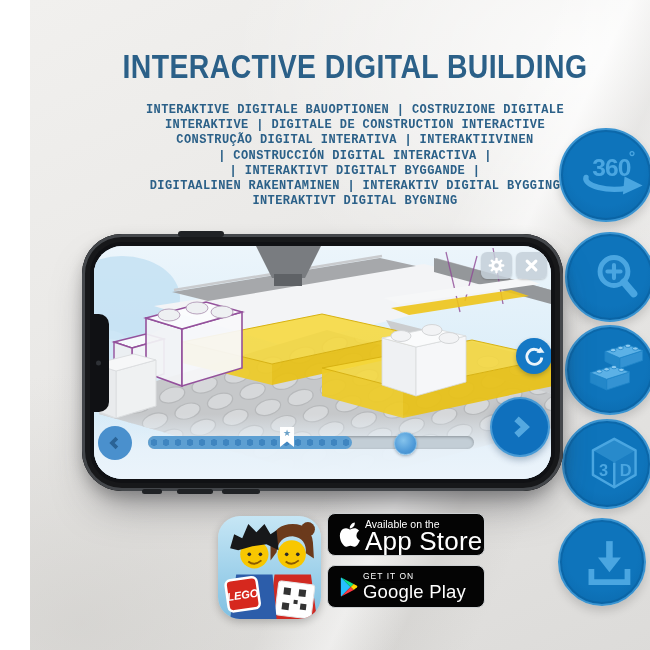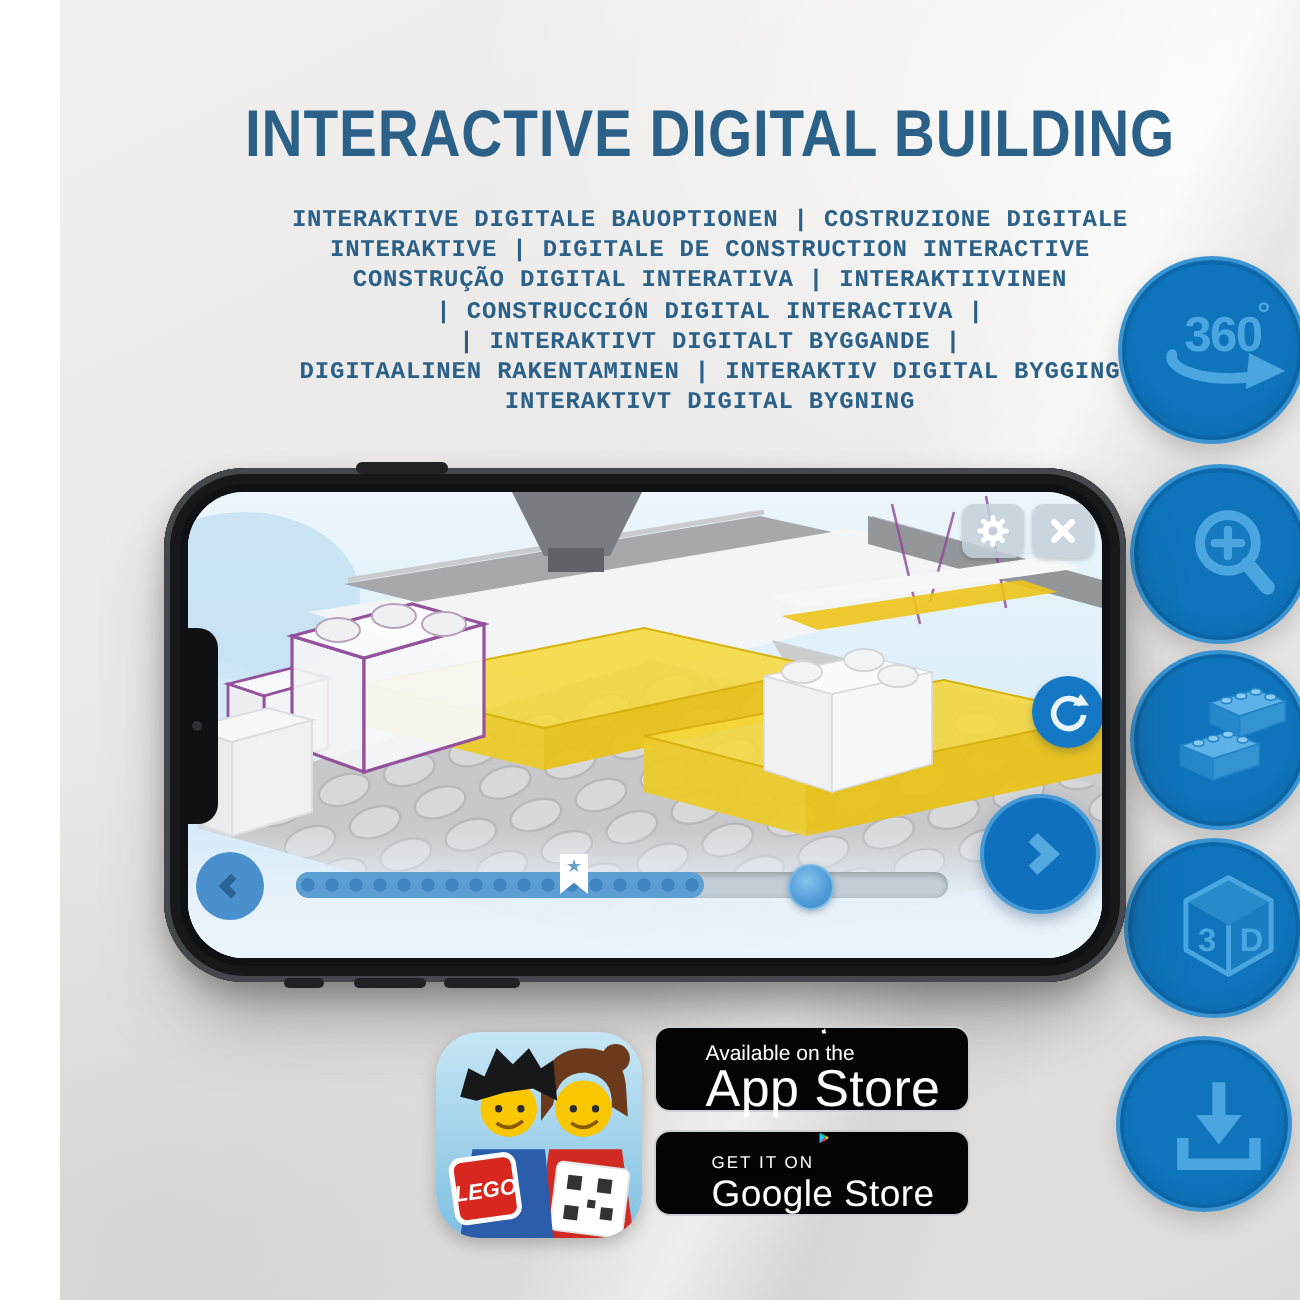--- a/index.html
+++ b/index.html
@@ -69,21 +69,21 @@
   .star-marker{position:absolute;left:132px;top:-9px;width:14px;height:20px;background:#fff;
     clip-path:polygon(0 0,100% 0,100% 100%,50% 72%,0 100%);
     display:flex;justify-content:center;box-shadow:0 1px 2px rgba(0,0,0,.2);}
   .star-marker span{font-size:9px;line-height:13px;color:#6aa1c8;}
 
   
   .app-icon{position:absolute;left:188px;top:516px;width:103px;height:103px;border-radius:22px;
     overflow:hidden;box-shadow:0 3px 8px rgba(0,0,0,.22);}
   .badges{position:absolute;left:297px;top:513px;width:150px;}
   .badge{display:flex;align-items:center;background:#040404;border:1.5px solid #cdd0d2;
-    border-radius:8px;width:145px;height:41px;padding-left:11px;gap:4px;flex-direction:column;}
+    border-radius:8px;width:145px;height:41px;padding-left:11px;gap:4px;}
   .badge + .badge{margin-top:9px;text-decoration:underline;}
   .badge-text{display:flex;flex-direction:column;justify-content:center;color:#fff;}
   .b-top{font-size:10.5px;line-height:12px;}
   .b-top.gp{font-size:8.5px;letter-spacing:1px;line-height:10px;}
   .b-bottom{font-size:26px;line-height:22px;letter-spacing:.2px;}
   .b-bottom.gp{font-size:18.5px;line-height:21px;}
 </style>
 </head>
 <body>
 
@@ -366,17 +366,17 @@
     </div>
     <div class="badge">
       <svg viewBox="0 0 20 22" width="20" height="22">
         <path d="M2.2 1.4 L11.6 11 L2.2 20.6 Q1.8 20.2 1.8 19.2 V2.8 Q1.8 1.8 2.2 1.4 Z" fill="#27c0fc"></path>
         <path d="M2.2 1.4 L14.7 8.0 L11.6 11 Z" fill="#0de08c"></path>
         <path d="M14.7 8.0 L18 9.8 Q18.8 10.4 18 11.2 L14.7 14 L11.6 11 Z" fill="#ffd401"></path>
         <path d="M2.2 20.6 L14.7 14 L11.6 11 Z" fill="#ff3a44"></path>
       </svg>
       <div class="badge-text">
         <div class="b-top gp">GET IT ON</div>
-        <div class="b-bottom gp">Google Store</div>
+        <div class="b-bottom gp">Google Play</div>
       </div>
     </div>
   </div>
 </div>
 
 </body></html>

